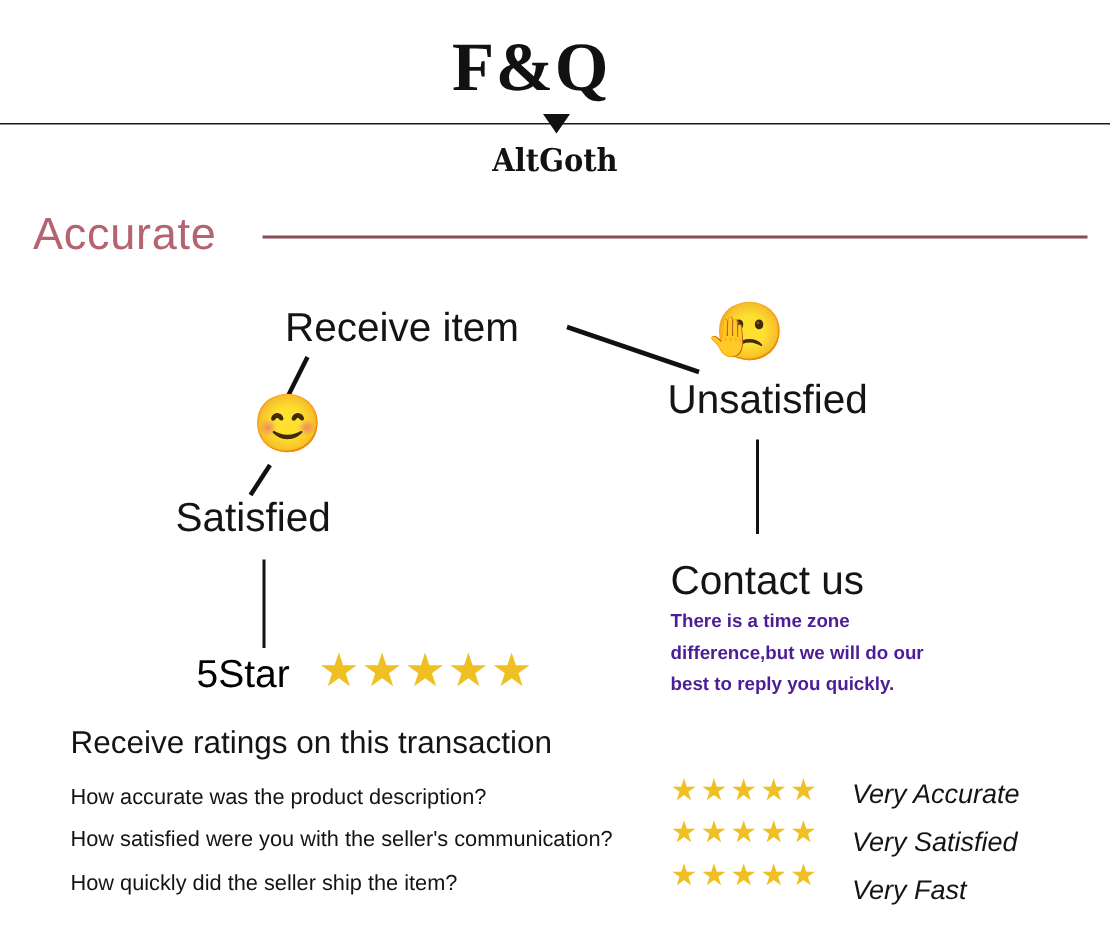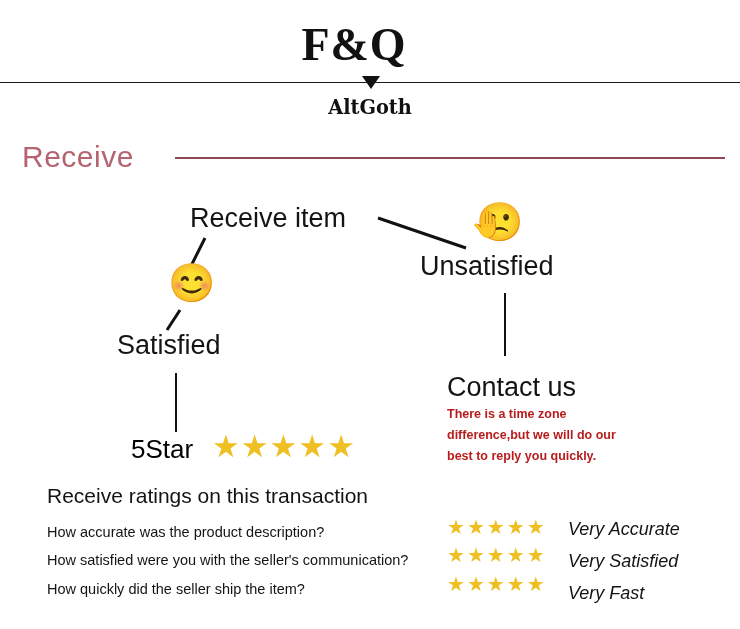--- a/index.html
+++ b/index.html
@@ -57,34 +57,34 @@
 
   .node-label { position:absolute; font-size:27px; font-weight:400; color:#141414; white-space:nowrap; }
   .emoji { position:absolute; font-size:38px; line-height:1; }
   .emoji-sub { position:absolute; font-size:26px; line-height:1; }
 
   #label-receive-item   { left:190px; top:203px; }
   #emoji-satisfied      { left:168px; top:264px; }
   #label-satisfied      { left:117px; top:330px; }
   #emoji-unsatisfied-face { left:476px; top:203px; }
   #emoji-unsatisfied-hand { left:471px; top:211px; }
-  #label-unsatisfied    { left:420px; top:251px; }
+  #label-unsatisfied    { left:445px; top:251px; }
 
   #label-5star { position:absolute; left:131px; top:434px; font-size:26px; color:#000000; }
   #stars-5star { position:absolute; left:212px; top:431px; font-size:31px; color:#efc024; letter-spacing:1px; line-height:1; }
 
   
   #label-contact-us {
     position:absolute; left:447px; top:372px;
     font-size:27px; font-weight:400; color:#141414;
   }
   #contact-note {
     position:absolute; left:447px; top:404px; width:185px;
     font-size:12.5px; font-weight:700; line-height:21px;
-    color:#b91c1c;
+    color:#4c1d95;
   }
 
   
   #ratings-title {
     position:absolute; left:47px; top:484px;
     font-size:21px; font-weight:400; color:#141414;
   }
   .rating-q {
     position:absolute; left:47px;
     font-size:14.5px; font-weight:400; color:#141414; white-space:nowrap;
@@ -102,21 +102,21 @@
   .row2 { top:581px; } .row2s { top:574px; } .row2w { top:583px; }
 </style>
 </head>
 <body>
 
 <div id="header-fq">F&amp;Q</div>
 <div id="header-rule"></div>
 <div id="header-caret"></div>
 <div id="header-brand">AltGoth</div>
 
-<div id="feedback-title">Receive</div>
+<div id="feedback-title">Accurate</div>
 <div id="feedback-rule"></div>
 
 <svg id="flow-svg" viewBox="0 0 740 629">
   <line x1="378" y1="218" x2="466" y2="248" stroke="#111111" stroke-width="3"></line>
   <line x1="205" y1="238" x2="190" y2="268" stroke="#111111" stroke-width="3"></line>
   <line x1="180" y1="310" x2="167" y2="330" stroke="#111111" stroke-width="3"></line>
   <line x1="505" y1="293" x2="505" y2="356" stroke="#111111" stroke-width="2"></line>
   <line x1="176" y1="373" x2="176" y2="432" stroke="#111111" stroke-width="2"></line>
 </svg>
 

